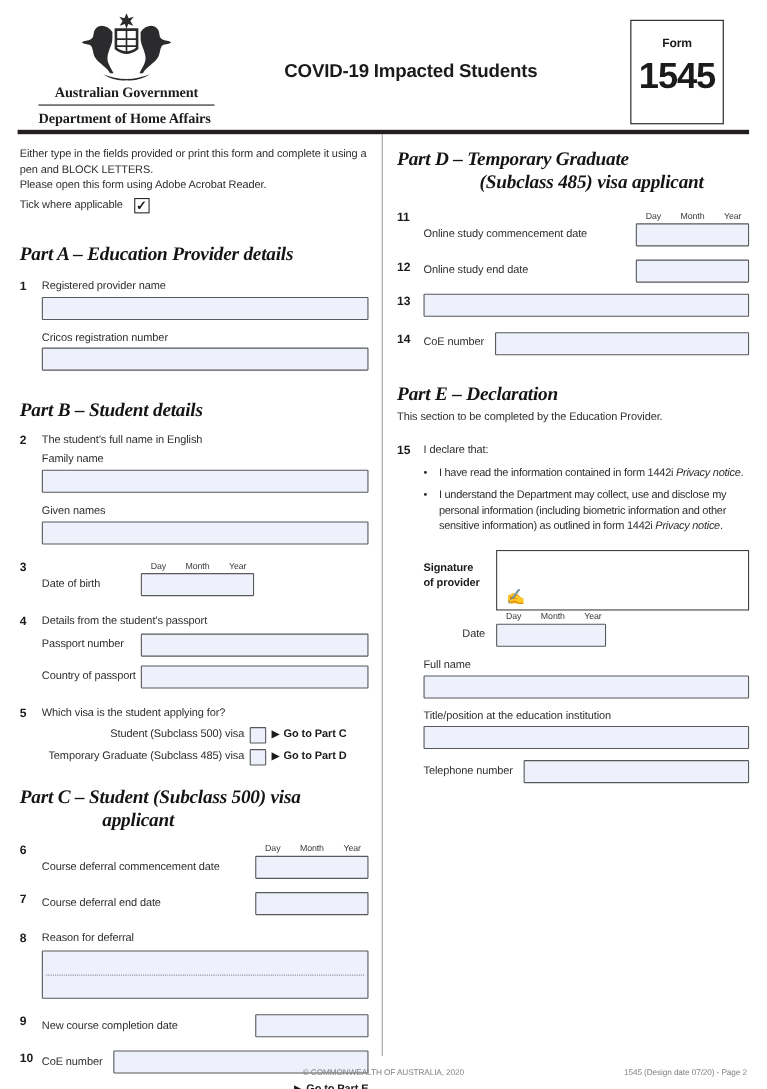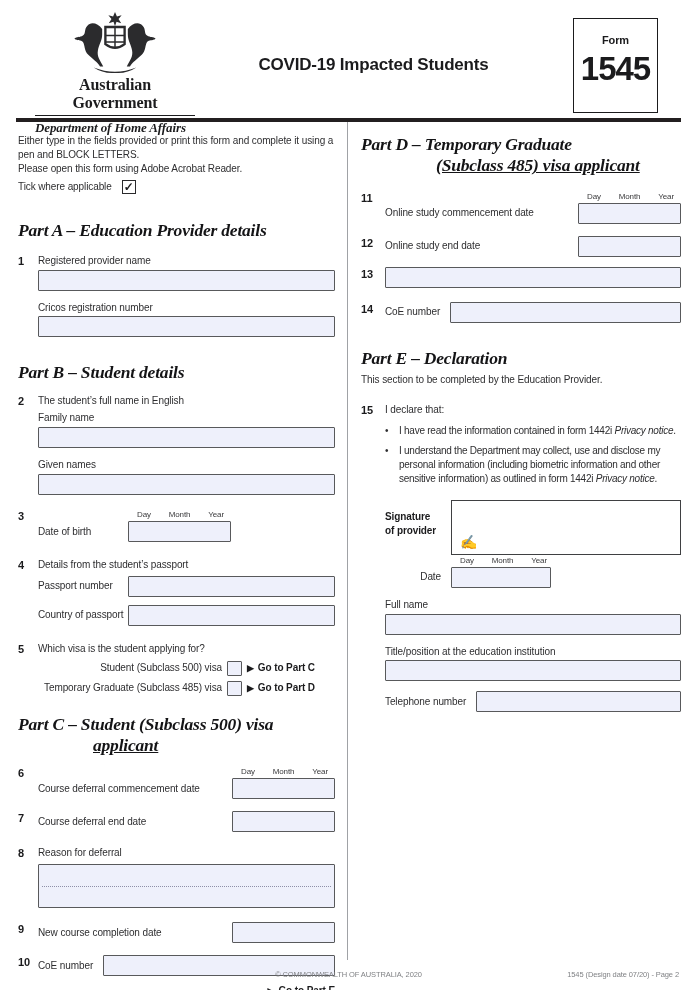--- a/index.html
+++ b/index.html
@@ -6,22 +6,22 @@
   html,body { background:#ffffff; }
   body { font-family:"Liberation Sans", sans-serif; color:#2e2e30; }
   .page { width:697px; height:990px; margin:0 auto; background:#fff; position:relative;
           display:flex; flex-direction:column; overflow:hidden; letter-spacing:-0.1px; }
 
   
   .hdr { height:118px; position:relative; flex:none; }
   .agency { position:absolute; left:35px; top:10px; width:160px; text-align:center;
             font-family:"Liberation Serif", serif; font-weight:bold; color:#1c1c1e; }
   .coa { display:block; margin:2px auto 2px; }
-  .agency-1 { font-size:16px; padding-bottom:3px; border-bottom:1.5px solid #1c1c1e;font-family:Liberation Serif, serif; }
-  .agency-2 { font-size:13px; padding-top:4px; text-align:left;font-style:italic; }
+  .agency-1 { font-size:13px; padding-bottom:3px; border-bottom:1.5px solid #1c1c1e;font-family:Liberation Serif, serif; }
+  .agency-2 { font-size:13px; padding-top:4px; text-align:left; }
   .title { position:absolute; left:200px; right:150px; top:55px; text-align:center;
            font-size:17px; font-weight:bold; color:#1b1b1d; letter-spacing:-0.2px; }
   .formbox { position:absolute; right:39px; top:18px; width:85px; height:95px;
              border:1.6px solid #1b1b1d; text-align:center; }
   .form-word { font-size:11px; font-weight:bold; margin-top:15px; color:#1b1b1d; }
   .form-num { font-size:33px; font-weight:bold; margin-top:4px; color:#1b1b1d; letter-spacing:-1px; }
   .black-rule { height:4px; background:#231f20; margin:0 16px; flex:none; }
 
   
   .columns { flex:1; display:flex; padding:0 16px; min-height:0; }
@@ -70,21 +70,21 @@
   .sigrow { display:flex; margin-top:14px; }
   .siglabel { width:66px; flex:none; font-weight:bold; color:#1b1b1d; padding-top:10px; }
   .sigbox { flex:1; height:55px; background:#fff; border:1.5px solid #3f4042; position:relative; }
   .pen { position:absolute; left:8px; bottom:2px; font-size:14px; color:#97979b; }
 
   .lblline { margin-bottom:2px; }
   .mt4{margin-top:4px}.mt8{margin-top:8px}.mt10{margin-top:10px}
   .mt12{margin-top:12px}.mt14{margin-top:14px}.mt16{margin-top:16px}.mt18{margin-top:18px}
   .mt22{margin-top:25px}.mt26{margin-top:26px}
 
-  .indent2 { padding-left:75px;text-decoration:underline; }
+  .indent2 { padding-left:75px; }
 
   
   .pfooter { flex:none; height:30px; position:relative; font-size:7.5px; color:#808285; }
   .copyright { position:absolute; left:0; right:0; top:10px; text-align:center; }
   .pageinfo { position:absolute; right:18px; top:10px; }
 </style>
 </head>
 <body>
 
 <div class="page">

